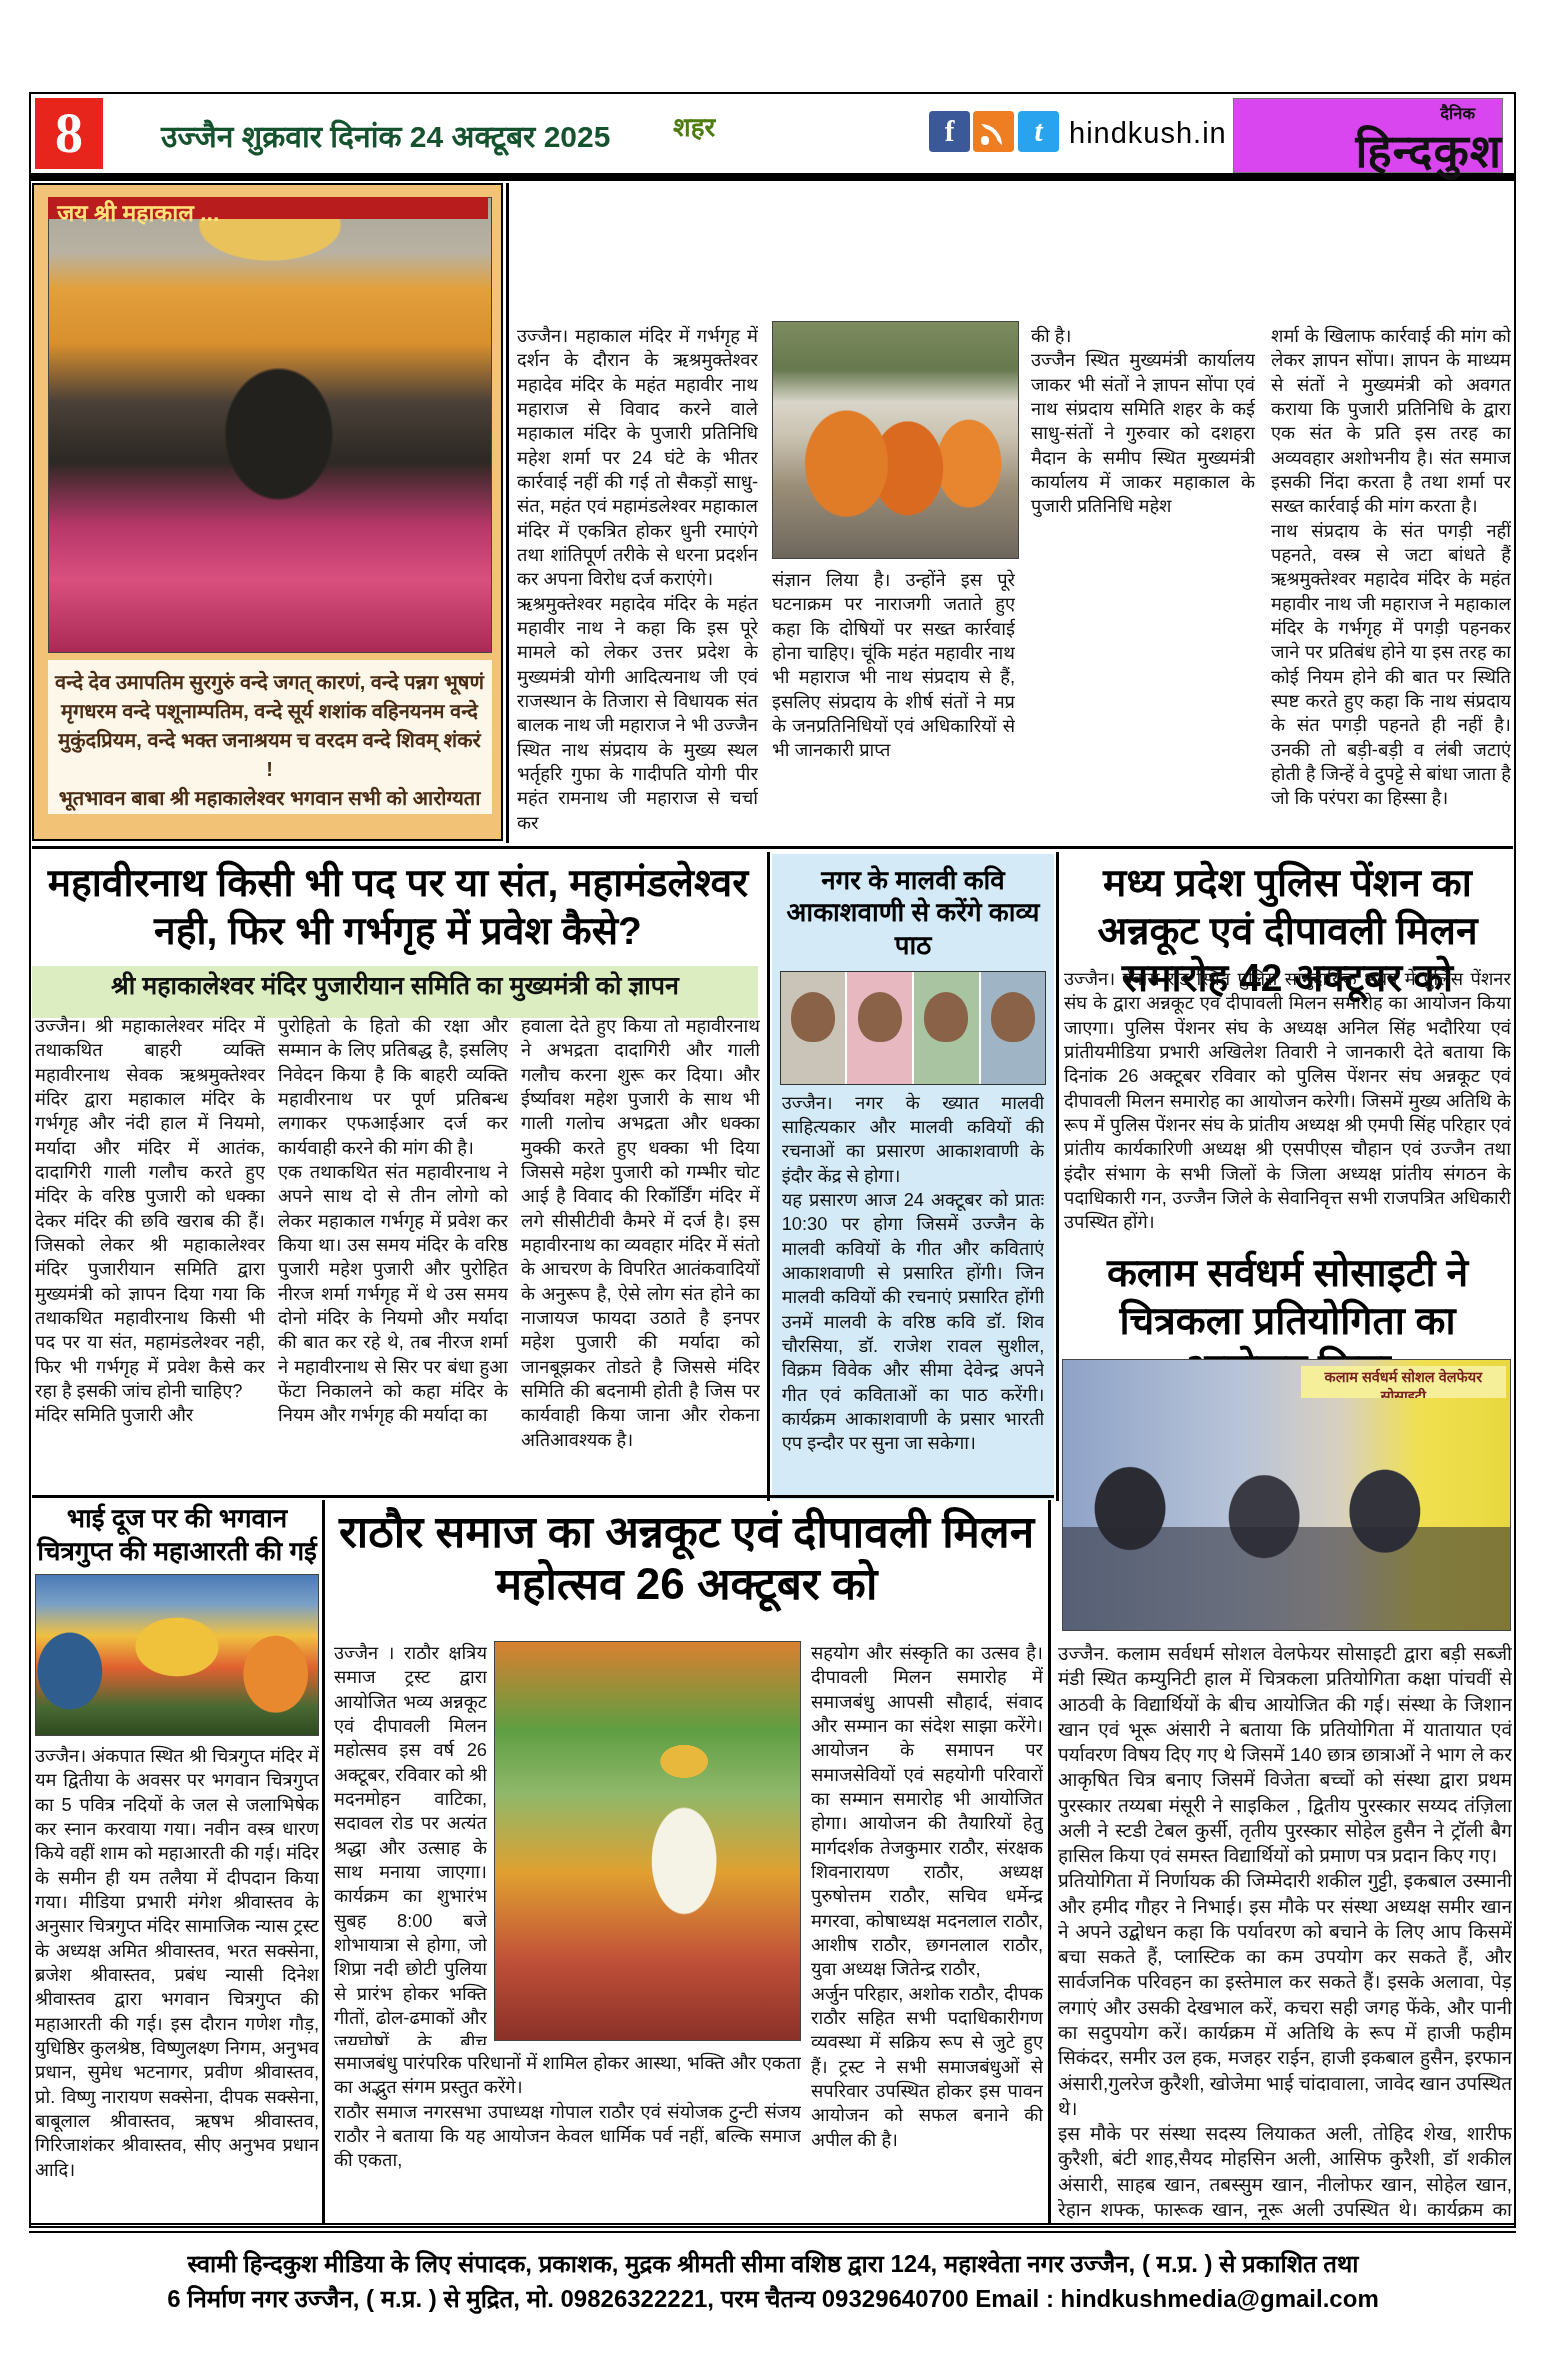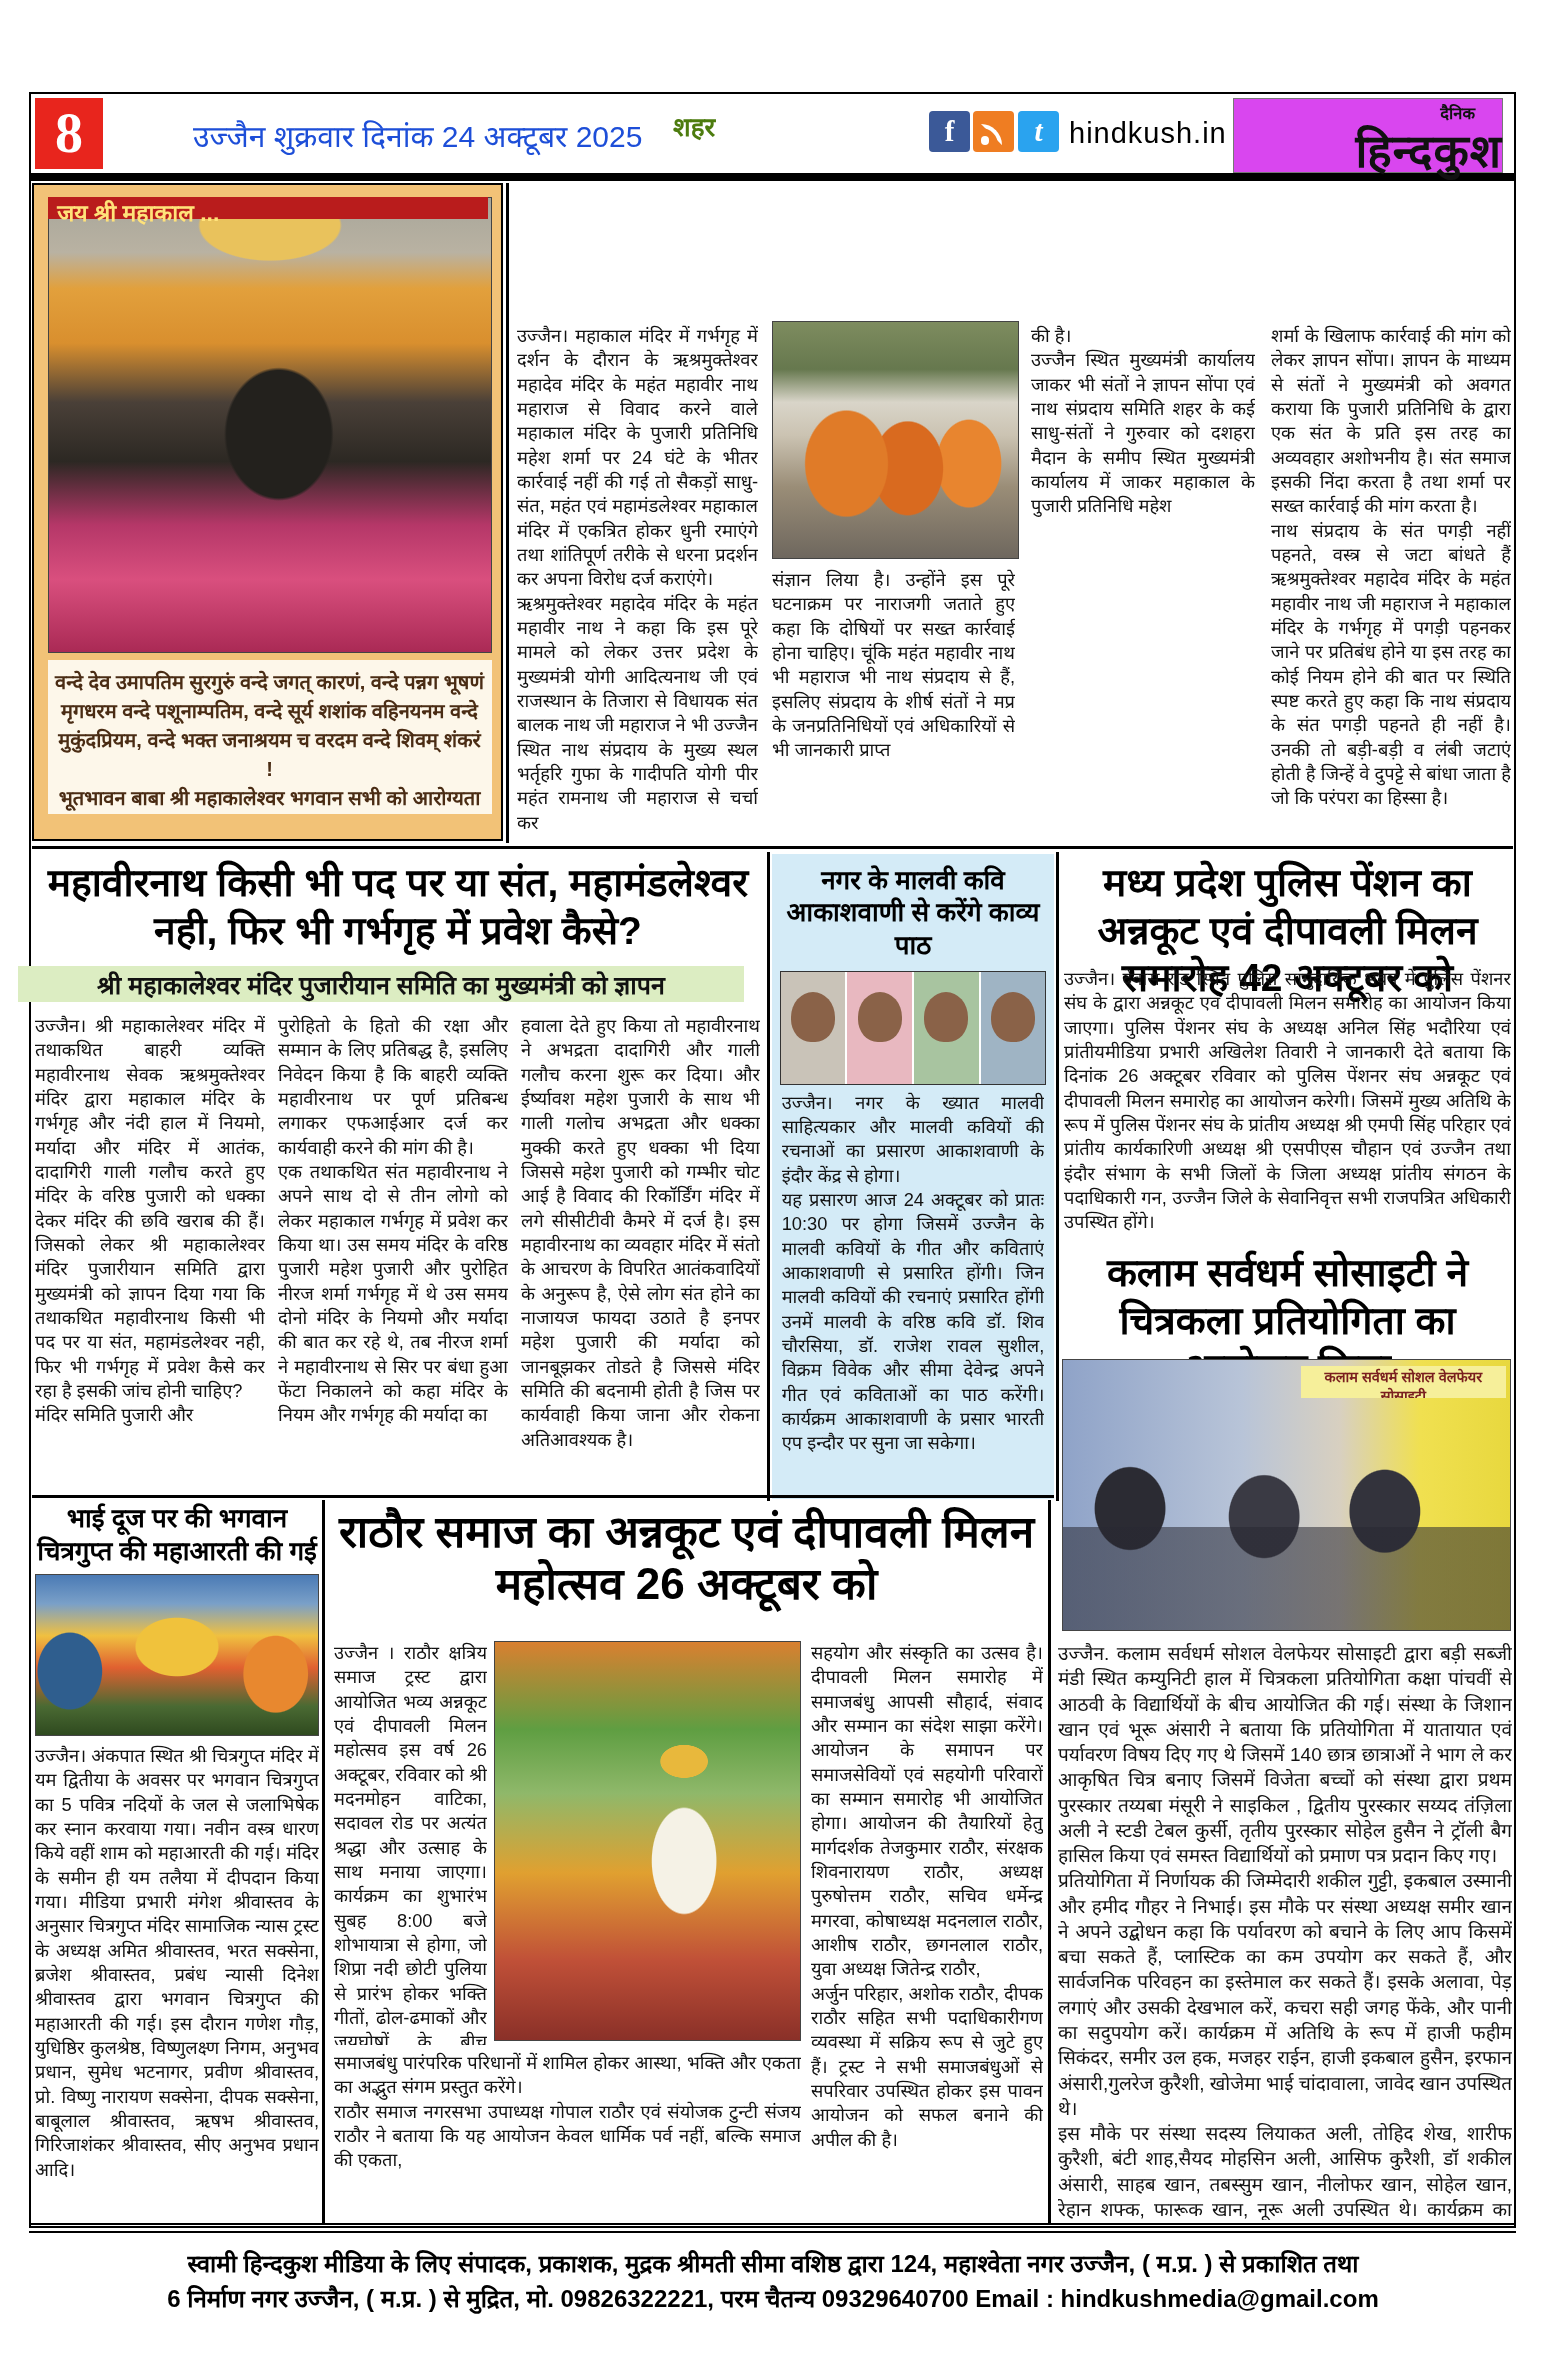--- a/index.html
+++ b/index.html
@@ -12,21 +12,21 @@
   .abs { position:absolute; }
   .vrule { position:absolute; width:2.9px; background:#000; }
   .hrule { position:absolute; height:2.9px; background:#000; }
 
   
   .header { left:29px; top:92px; width:1487px; height:89px; background:#fff;
             border:2.9px solid #000; border-bottom:8.7px solid #000; }
   .pagenum { left:3.9px; top:3.9px; width:68px; height:71px; background:#e8251d;
              color:#fff; font-size:56px; font-weight:bold; text-align:center;
              line-height:71px; font-family:"Liberation Serif", serif; }
-  .dateline { left:130px; top:21px; font-size:30px; font-weight:normal; color:#1d4ed8;margin-left:32px; }
+  .dateline { left:130px; top:21px; font-size:30px; font-weight:bold; color:#14532d; }
   .section-name { left:642px; top:13.5px; font-size:26px; font-weight:bold; color:#4d7c0f; }
   .icon-sq { width:41px; height:41px; top:17.4px; color:#fff; text-align:center;
              line-height:41px; font-size:29px; font-weight:bold;
              font-family:"Liberation Serif", serif; }
   .fb { left:898px; background:#3b5998; border-radius:3.9px; }
   .rss { left:942px; background:#ef7d22; border-radius:3.9px; position:absolute; }
   .rss .arc { position:absolute; left:7.7px; bottom:7.7px; width:21px; height:21px;
               border:4.8px solid #fff; border-left-color:transparent; border-bottom-color:transparent;
               border-radius:0 100% 0 0; }
   .rss .dot { position:absolute; left:7.7px; bottom:7.7px; width:8.7px; height:8.7px;
@@ -141,21 +141,21 @@
 ऋश्रमुक्तेश्वर महादेव मंदिर के महंत महावीर नाथ ने कहा कि इस पूरे मामले को लेकर उत्तर प्रदेश के मुख्यमंत्री योगी आदित्यनाथ जी एवं राजस्थान के तिजारा से विधायक संत बालक नाथ जी महाराज ने भी उज्जैन स्थित नाथ संप्रदाय के मुख्य स्थल भर्तृहरि गुफा के गादीपति योगी पीर महंत रामनाथ जी महाराज से चर्चा कर</div>
   <div class="abs bodytext" style="left:772px; top:568px; width:243px; height:276px;">संज्ञान लिया है। उन्होंने इस पूरे घटनाक्रम पर नाराजगी जताते हुए कहा कि दोषियों पर सख्त कार्रवाई होना चाहिए। चूंकि महंत महावीर नाथ भी महाराज भी नाथ संप्रदाय से हैं, इसलिए संप्रदाय के शीर्ष संतों ने मप्र के जनप्रतिनिधियों एवं अधिकारियों से भी जानकारी प्राप्त</div>
   <div class="abs bodytext" style="left:1031px; top:324px; width:224px; height:519px;">की है।
 उज्जैन स्थित मुख्यमंत्री कार्यालय जाकर भी संतों ने ज्ञापन सोंपा एवं नाथ संप्रदाय समिति शहर के कई साधु-संतों ने गुरुवार को दशहरा मैदान के समीप स्थित मुख्यमंत्री कार्यालय में जाकर महाकाल के पुजारी प्रतिनिधि महेश</div>
   <div class="abs bodytext" style="left:1271px; top:324px; width:240px; height:519px;">शर्मा के खिलाफ कार्रवाई की मांग को लेकर ज्ञापन सोंपा। ज्ञापन के माध्यम से संतों ने मुख्यमंत्री को अवगत कराया कि पुजारी प्रतिनिधि के द्वारा एक संत के प्रति इस तरह का अव्यवहार अशोभनीय है। संत समाज इसकी निंदा करता है तथा शर्मा पर सख्त कार्रवाई की मांग करता है।
 नाथ संप्रदाय के संत पगड़ी नहीं पहनते, वस्त्र से जटा बांधते हैं ऋश्रमुक्तेश्वर महादेव मंदिर के महंत महावीर नाथ जी महाराज ने महाकाल मंदिर के गर्भगृह में पगड़ी पहनकर जाने पर प्रतिबंध होने या इस तरह का कोई नियम होने की बात पर स्थिति स्पष्ट करते हुए कहा कि नाथ संप्रदाय के संत पगड़ी पहनते ही नहीं है। उनकी तो बड़ी-बड़ी व लंबी जटाएं होती है जिन्हें वे दुपट्टे से बांधा जाता है जो कि परंपरा का हिस्सा है।</div>
 
   <div class="hrule" style="left:32px; top:846px; width:1481px;"></div>
 
   <div class="abs headline-lg" style="left:35px; top:859px; width:726px;">महावीरनाथ किसी भी पद पर या संत, महामंडलेश्वर नही, फिर भी गर्भगृह में प्रवेश कैसे?</div>
-  <div class="abs greenbar" style="left:18px; top:966px; width:726px; height:36px;">श्री महाकालेश्वर मंदिर पुजारीयान समिति का मुख्यमंत्री को ज्ञापन</div>
+  <div class="abs greenbar" style="left:32px; top:966px; width:726px; height:52px;">श्री महाकालेश्वर मंदिर पुजारीयान समिति का मुख्यमंत्री को ज्ञापन</div>
   <div class="abs bodytext" style="left:35px; top:1014px; width:230px; height:477px;">उज्जैन। श्री महाकालेश्वर मंदिर में तथाकथित बाहरी व्यक्ति महावीरनाथ सेवक ऋश्रमुक्तेश्वर मंदिर द्वारा महाकाल मंदिर के गर्भगृह और नंदी हाल में नियमो, मर्यादा और मंदिर में आतंक, दादागिरी गाली गलौच करते हुए मंदिर के वरिष्ठ पुजारी को धक्का देकर मंदिर की छवि खराब की हैं। जिसको लेकर श्री महाकालेश्वर मंदिर पुजारीयान समिति द्वारा मुख्यमंत्री को ज्ञापन दिया गया कि तथाकथित महावीरनाथ किसी भी पद पर या संत, महामंडलेश्वर नही, फिर भी गर्भगृह में प्रवेश कैसे कर रहा है इसकी जांच होनी चाहिए?
 मंदिर समिति पुजारी और</div>
   <div class="abs bodytext" style="left:278px; top:1014px; width:230px; height:477px;">पुरोहितो के हितो की रक्षा और सम्मान के लिए प्रतिबद्ध है, इसलिए निवेदन किया है कि बाहरी व्यक्ति महावीरनाथ पर पूर्ण प्रतिबन्ध लगाकर एफआईआर दर्ज कर कार्यवाही करने की मांग की है।
 एक तथाकथित संत महावीरनाथ ने अपने साथ दो से तीन लोगो को लेकर महाकाल गर्भगृह में प्रवेश कर किया था। उस समय मंदिर के वरिष्ठ पुजारी महेश पुजारी और पुरोहित नीरज शर्मा गर्भगृह में थे उस समय दोनो मंदिर के नियमो और मर्यादा की बात कर रहे थे, तब नीरज शर्मा ने महावीरनाथ से सिर पर बंधा हुआ फेंटा निकालने को कहा मंदिर के नियम और गर्भगृह की मर्यादा का</div>
   <div class="abs bodytext" style="left:521px; top:1014px; width:239px; height:477px;">हवाला देते हुए किया तो महावीरनाथ ने अभद्रता दादागिरी और गाली गलौच करना शुरू कर दिया। और ईर्ष्यावश महेश पुजारी के साथ भी गाली गलोच अभद्रता और धक्का मुक्की करते हुए धक्का भी दिया जिससे महेश पुजारी को गम्भीर चोट आई है विवाद की रिकॉर्डिंग मंदिर में लगे सीसीटीवी कैमरे में दर्ज है। इस महावीरनाथ का व्यवहार मंदिर में संतो के आचरण के विपरित आतंकवादियों के अनुरूप है, ऐसे लोग संत होने का नाजायज फायदा उठाते है इनपर महेश पुजारी की मर्यादा को जानबूझकर तोडते है जिससे मंदिर समिति की बदनामी होती है जिस पर कार्यवाही किया जाना और रोकना अतिआवश्यक है।</div>
 
   <div class="vrule" style="left:767px; top:852px; height:649px;"></div>
 
   <div class="abs kavi-box">
     <div class="headline-sm" style="padding:9.7px 5.8px 5.8px;">नगर के मालवी कवि आकाशवाणी से करेंगे काव्य पाठ</div>

